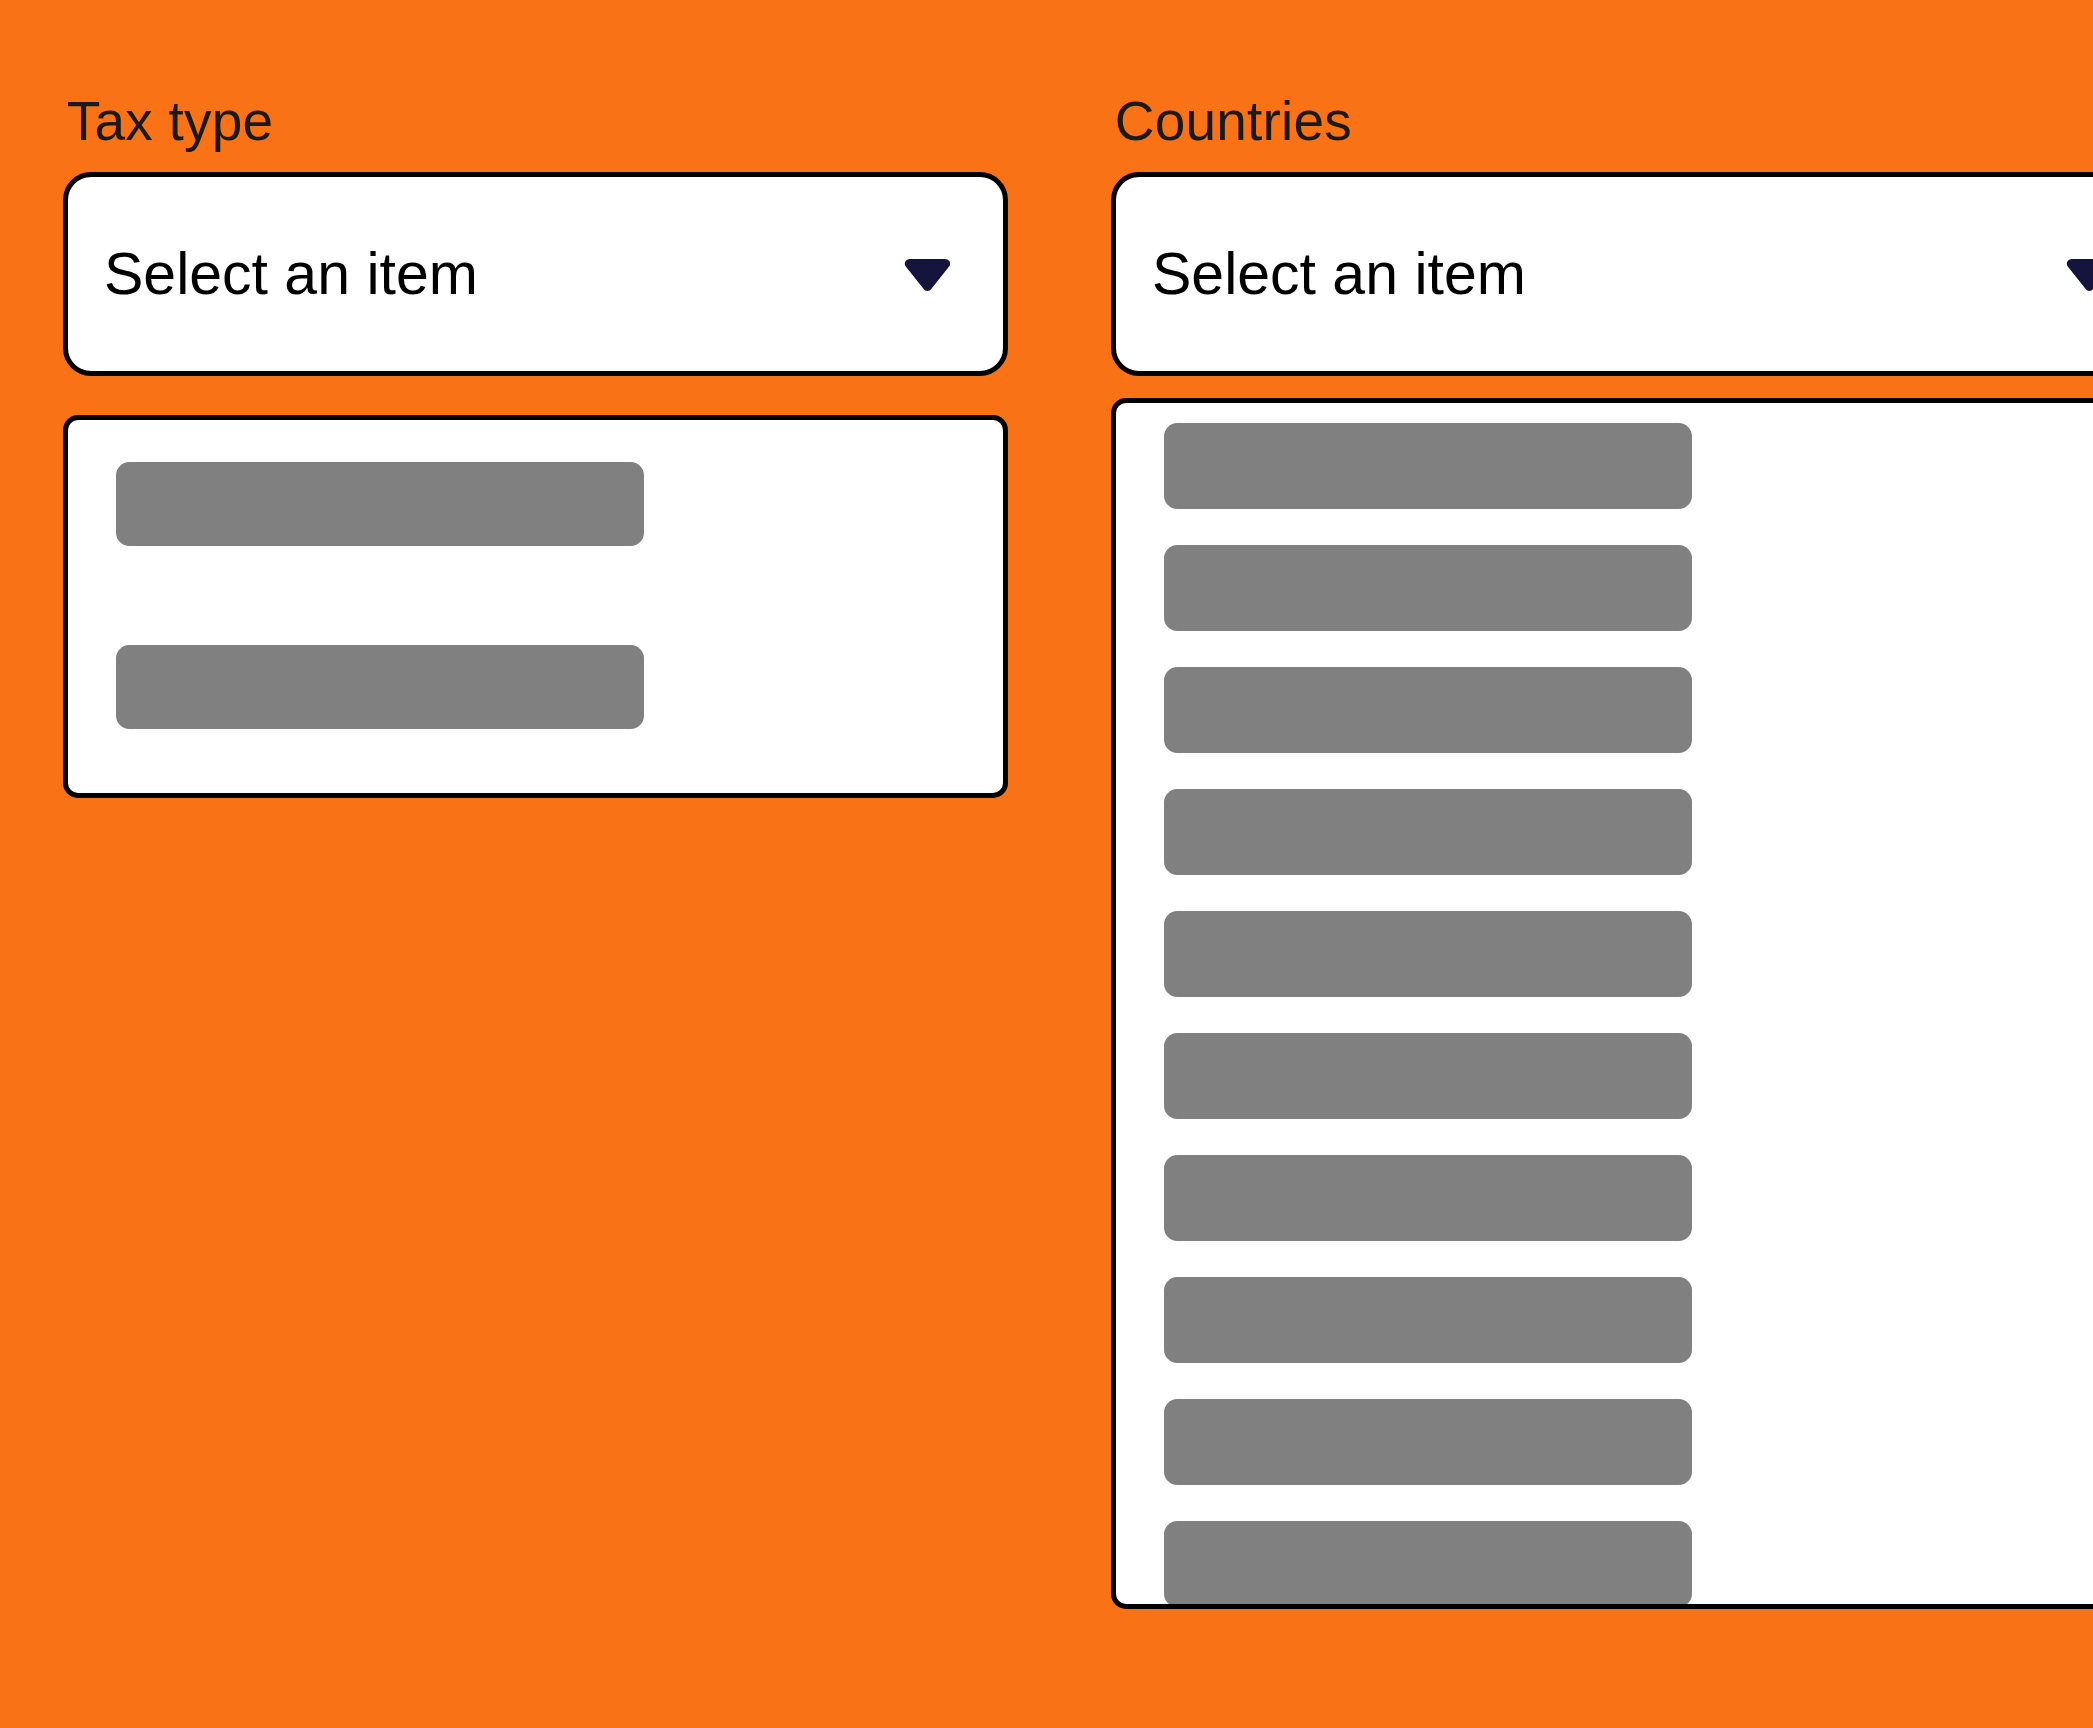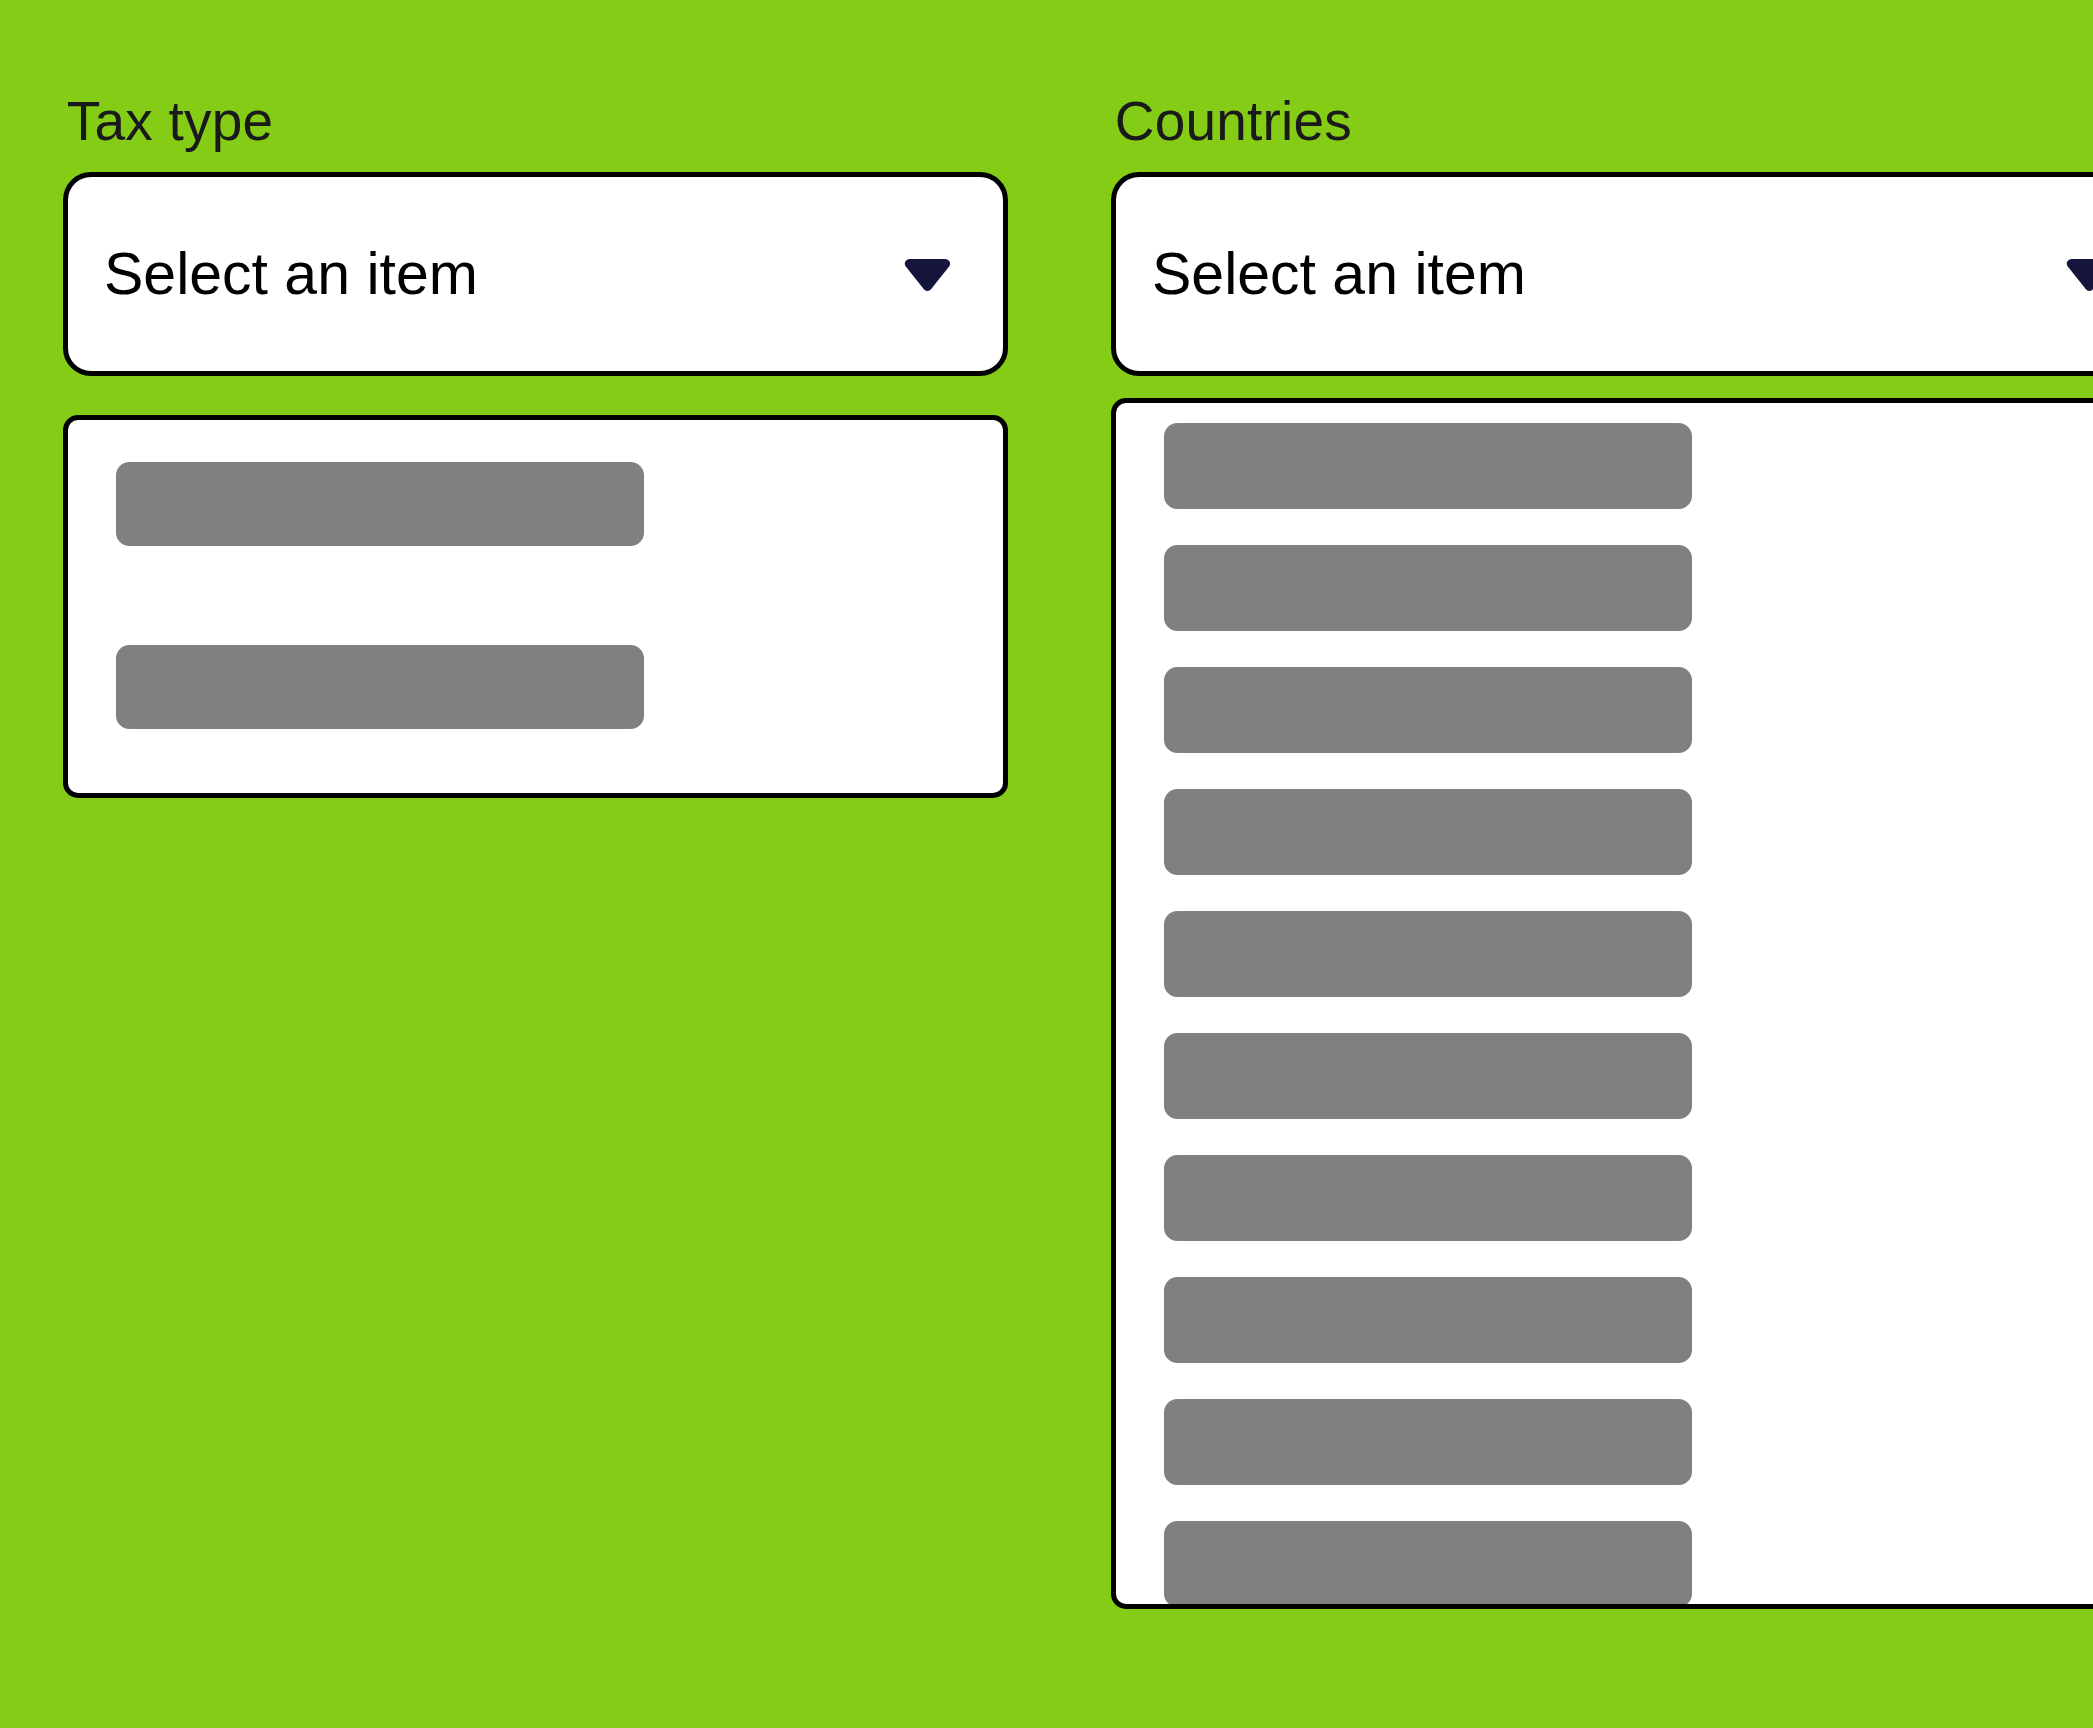--- a/index.html
+++ b/index.html
@@ -14,21 +14,21 @@
     position: relative;
     overflow: hidden;
   }
 
   .stage {
     position: absolute;
     left: 0;
     top: 0;
     width: 2093px;
     height: 1728px;
-    background: #84cc16;
+    background: #f97316;
   }
 
   
   .column {
     position: absolute;
   }
   .column--tax-type {
     left: 63px;
     top: 88px;
     width: 945px;

